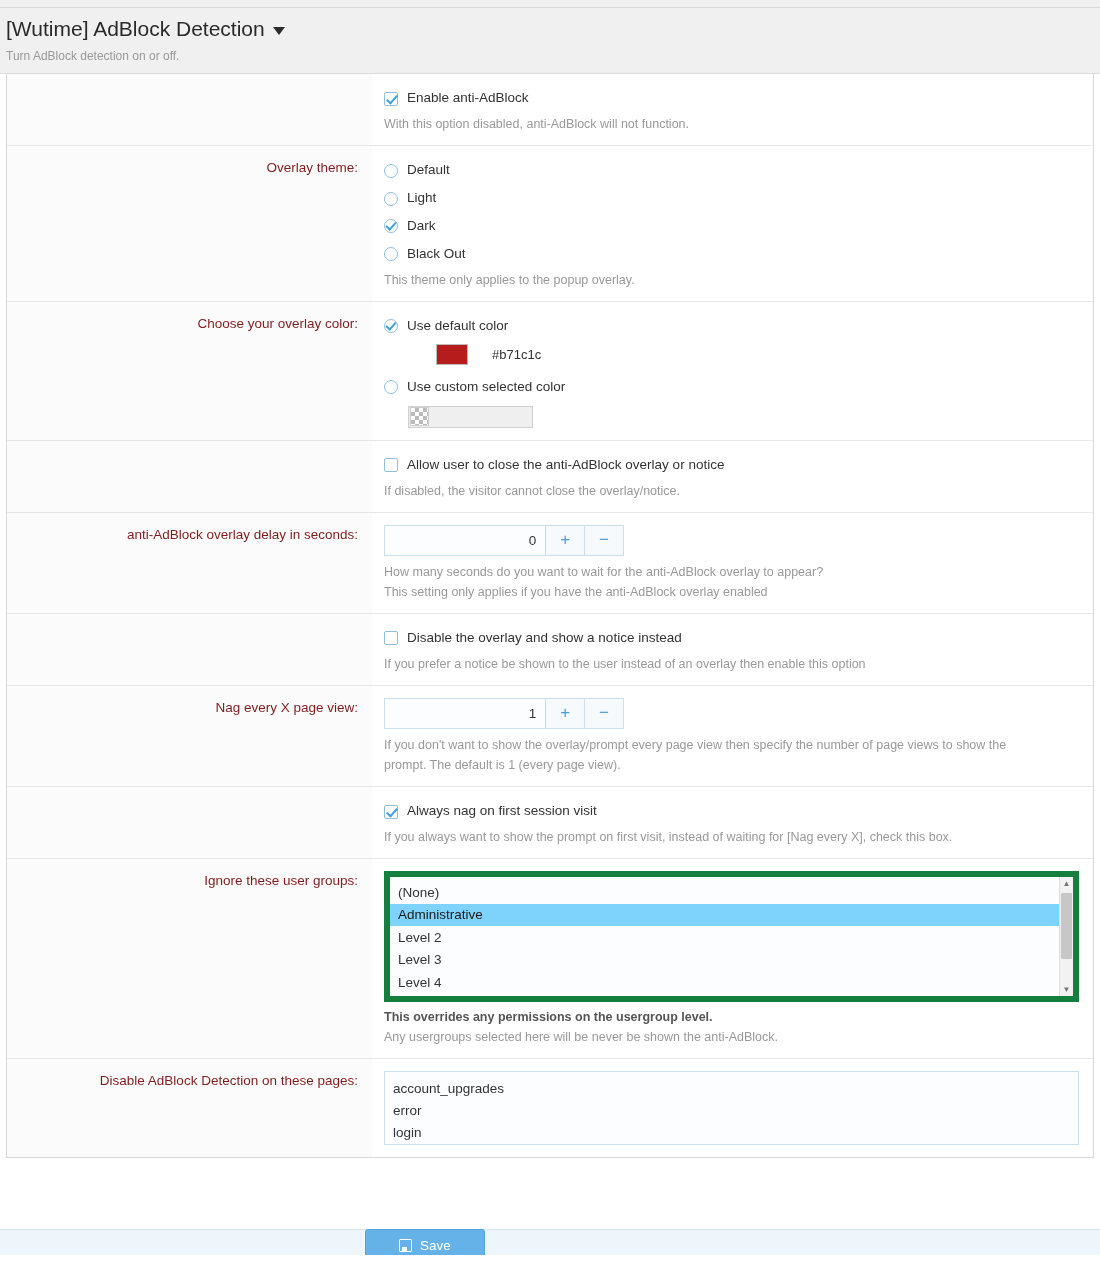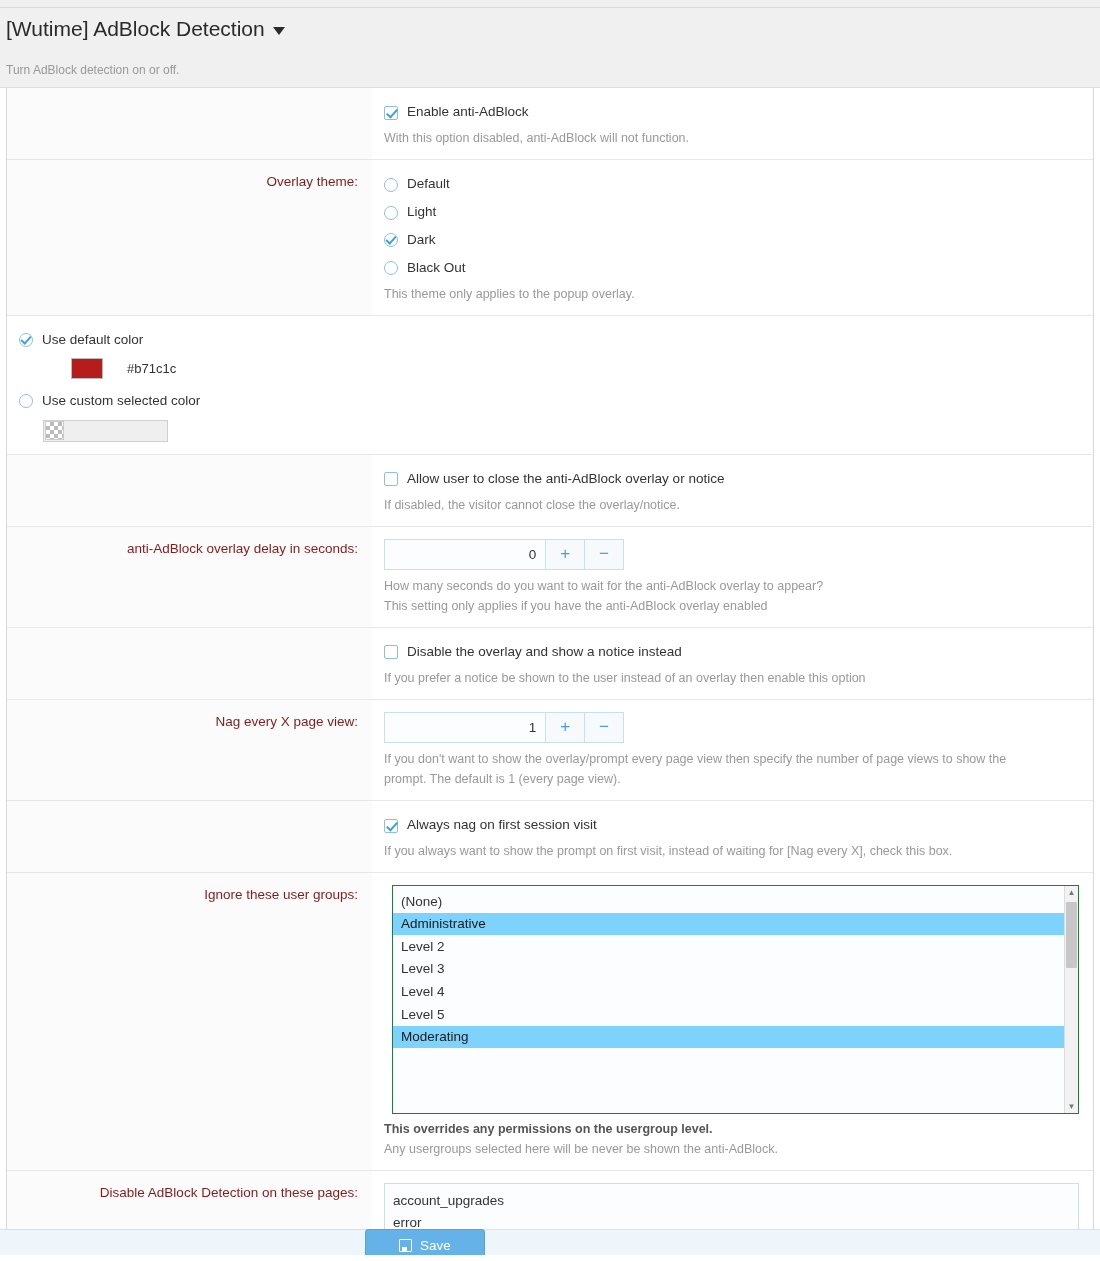--- a/index.html
+++ b/index.html
@@ -40,21 +40,21 @@
   .caret {
     display: inline-block;
     width: 0; height: 0;
     border-left: 6px solid transparent;
     border-right: 6px solid transparent;
     border-top: 8px solid #2a2a2a;
     margin-left: 2px;
     margin-top: 4px;
   }
   .header-sub {
-    margin-top: 22px;
+    margin-top: 8px;
     font-size: 12px;
     color: #999;
   }
   
   .form-wrap {
     margin: 0 6px;
     border: 1px solid #d8d8d8;
     border-top: none;
     background: #fff;
   }
@@ -198,27 +198,26 @@
     color: #4a9fd8;
     font-size: 17px;
     display: flex;
     align-items: center;
     justify-content: center;
     user-select: none;
   }
 
   
   .listbox {
-    border: 1px solid #15803d;
+    border: 6px solid #15803d;
     background: #fcfdff;
-    height: 229px;
+    height: 131px;
     overflow: hidden;
     position: relative;
     padding: 4px 0 0 0;
-    margin-left: 8px;
   }
   .listbox .opt-item {
     padding: 1.5px 8px;
     font-size: 13.5px;
     color: #333;
     line-height: 1.45;
   }
   .listbox .opt-item.sel {
     background: #7dd3fc;
     color: #1a1a1a;
@@ -353,20 +352,21 @@
         </div>
         <div class="opt">
           <span class="rb"></span>
           <span class="opt-label">Black Out</span>
         </div>
         <div class="explain">This theme only applies to the popup overlay.</div>
       </div>
     </div>
 
     <div class="row">
+      <div class="row-label">Choose your overlay color:</div>
       <div class="row-body">
         <div class="opt">
           <span class="rb checked"></span>
           <span class="opt-label">Use default color</span>
         </div>
         <div class="swatch-row">
           <span class="swatch" style="background:#b71c1c"></span>
           <span class="swatch-text">#b71c1c</span>
         </div>
         <div class="opt" style="margin-top:13px;">

